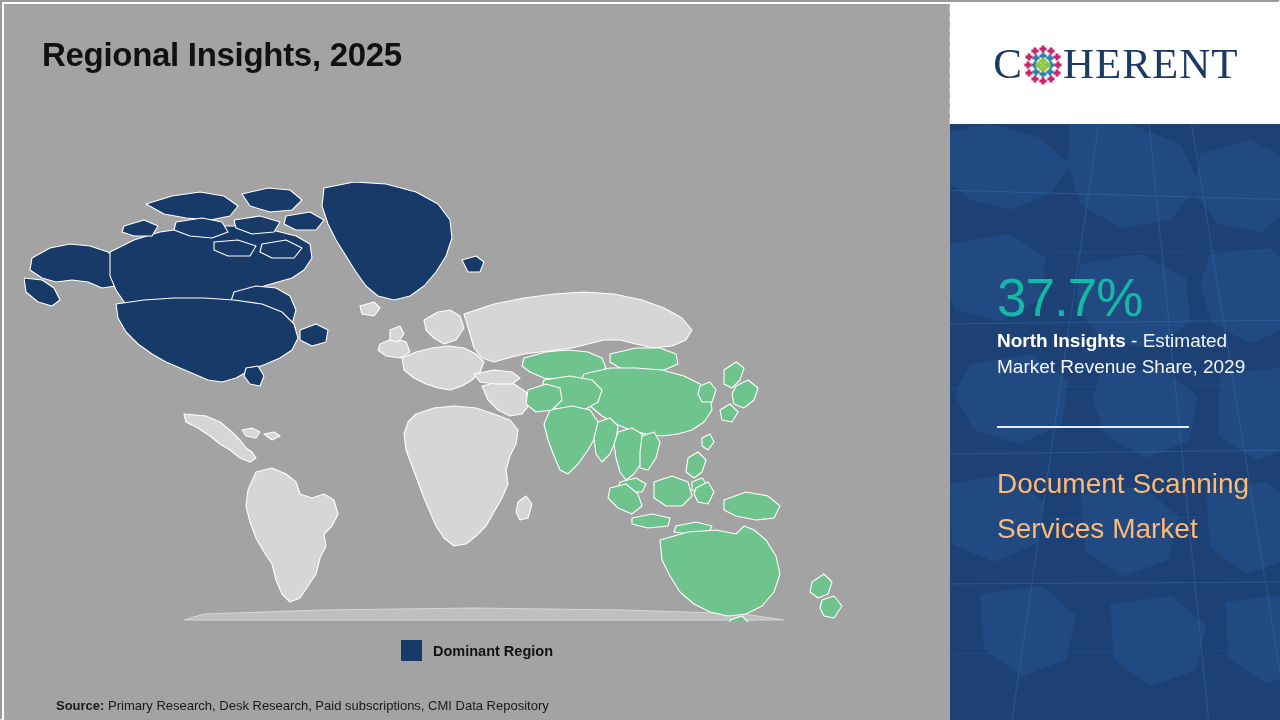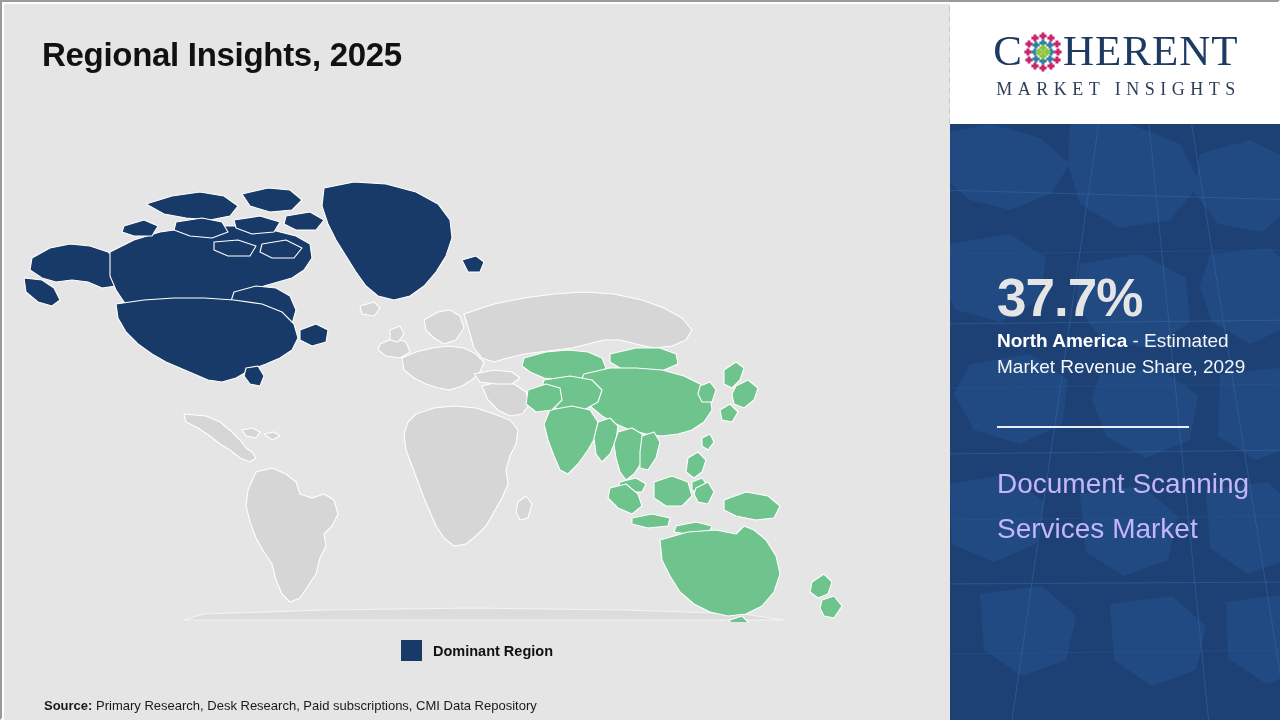--- a/index.html
+++ b/index.html
@@ -17,21 +17,21 @@
     border-top:2px solid #9a9a9a;
     border-left:2px solid #9a9a9a;
     border-right:2px solid #ffffff;
     border-bottom:2px solid #ffffff;
     background:#fff;
   }
 
   
   #left-panel{
     position:absolute;left:2px;top:2px;width:946px;height:716px;
-    background:#e5e5e5;
+    background:#a3a3a3;
   }
   #page-title{
     position:absolute;left:38px;top:32px;
     font-size:33px;font-weight:bold;color:#111111;
     letter-spacing:-0.3px;
     font-family:"Liberation Sans", sans-serif;
     white-space:nowrap;
   }
   #market-size-line{
     position:absolute;left:0;top:125px;width:946px;
@@ -52,21 +52,21 @@
   #legend{
     position:absolute;left:0;top:636px;width:946px;
     display:flex;justify-content:center;align-items:center;gap:114px;
   }
   .legend-item{display:flex;align-items:center;gap:11px;}
   .legend-swatch{width:21px;height:21px;display:block;}
   .legend-label{font-size:14.5px;font-weight:bold;color:#111;white-space:nowrap;}
 
   
   #source-line{
-    position:absolute;left:40px;top:694px;
+    position:absolute;left:52px;top:694px;
     font-size:13px;color:#1a1a1a;white-space:nowrap;
   }
   #source-line .src-label{font-weight:bold;}
 
   
   #divider{
     position:absolute;left:947px;top:4px;width:0;height:118px;
     border-left:2px dashed #c9c9c9;
   }
 
@@ -102,35 +102,35 @@
   }
   #panel-texture{
     position:absolute;left:0;top:0;width:332px;height:598px;
     opacity:1;
   }
   #panel-content{
     position:absolute;left:0;top:0;width:332px;height:598px;
   }
   #stat-value{
     position:absolute;left:47px;top:147px;
-    font-size:53px;font-weight:bold;color:#e5e5e5;line-height:1;
+    font-size:53px;font-weight:normal;color:#14b8a6;line-height:1;
     letter-spacing:-1px;
   }
   #stat-desc{
     position:absolute;left:47px;top:204px;width:266px;
     font-size:19px;color:#f2f5f9;line-height:1.38;
   }
   #stat-desc .region{font-weight:bold;color:#ffffff;}
   #stat-rule{
     position:absolute;left:47px;top:302px;width:192px;height:2px;
     background:#e8eef5;
   }
   #market-name{
     position:absolute;left:47px;top:338px;width:268px;
-    font-size:28px;color:#c4b5fd;line-height:1.6;font-weight:normal;
+    font-size:28px;color:#fdba74;line-height:1.6;font-weight:normal;
   }
 </style>
 </head>
 <body>
 
 <div id="frame">
 
   <div id="left-panel">
 
     <div id="page-title">Regional Insights, 2025</div>
@@ -312,21 +312,20 @@
             <g fill="#8cc63f">
               <use href="#plus" x="19" y="16"></use>
               <use href="#plus" x="19" y="24"></use>
               <use href="#plus" x="15" y="20"></use>
               <use href="#plus" x="23" y="20"></use>
             </g>
           </g>
         </svg>
         <span class="logo-word">HERENT</span>
       </div>
-      <div id="logo-sub">MARKET INSIGHTS</div>
     </div>
 
     <div id="stat-panel">
       <svg id="panel-texture" viewBox="0 0 332 598" preserveAspectRatio="xMidYMid slice" xmlns="http://www.w3.org/2000/svg">
         <rect width="332" height="598" fill="#1d4175"></rect>
         <g fill="#24538c" opacity="0.55">
           <path d="M-10,10 L40,0 L90,14 L120,40 L100,70 L60,86 L20,76 L-10,50 Z"></path>
           <path d="M120,-10 L180,0 L230,20 L250,60 L220,96 L170,104 L130,80 L118,40 Z"></path>
           <path d="M250,30 L300,16 L340,36 L344,80 L312,108 L268,100 L244,68 Z"></path>
           <path d="M0,120 L60,110 L96,134 L90,176 L50,198 L6,186 L-12,150 Z"></path>
@@ -355,20 +354,20 @@
           <path d="M-10,130 L350,126"></path>
           <path d="M-10,264 L350,260"></path>
           <path d="M-10,396 L350,392"></path>
           <path d="M-10,530 L350,526"></path>
         </g>
       </svg>
 
       <div id="panel-content">
         <div id="stat-value">37.7%</div>
         <div id="stat-desc">
-          <span class="region">North America</span><span> - Estimated Market Revenue Share, 2029</span>
+          <span class="region">North Insights</span><span> - Estimated Market Revenue Share, 2029</span>
         </div>
         <div id="stat-rule"></div>
         <div id="market-name">Document Scanning Services Market</div>
       </div>
     </div>
   </div>
 </div>
 
 </body></html>

